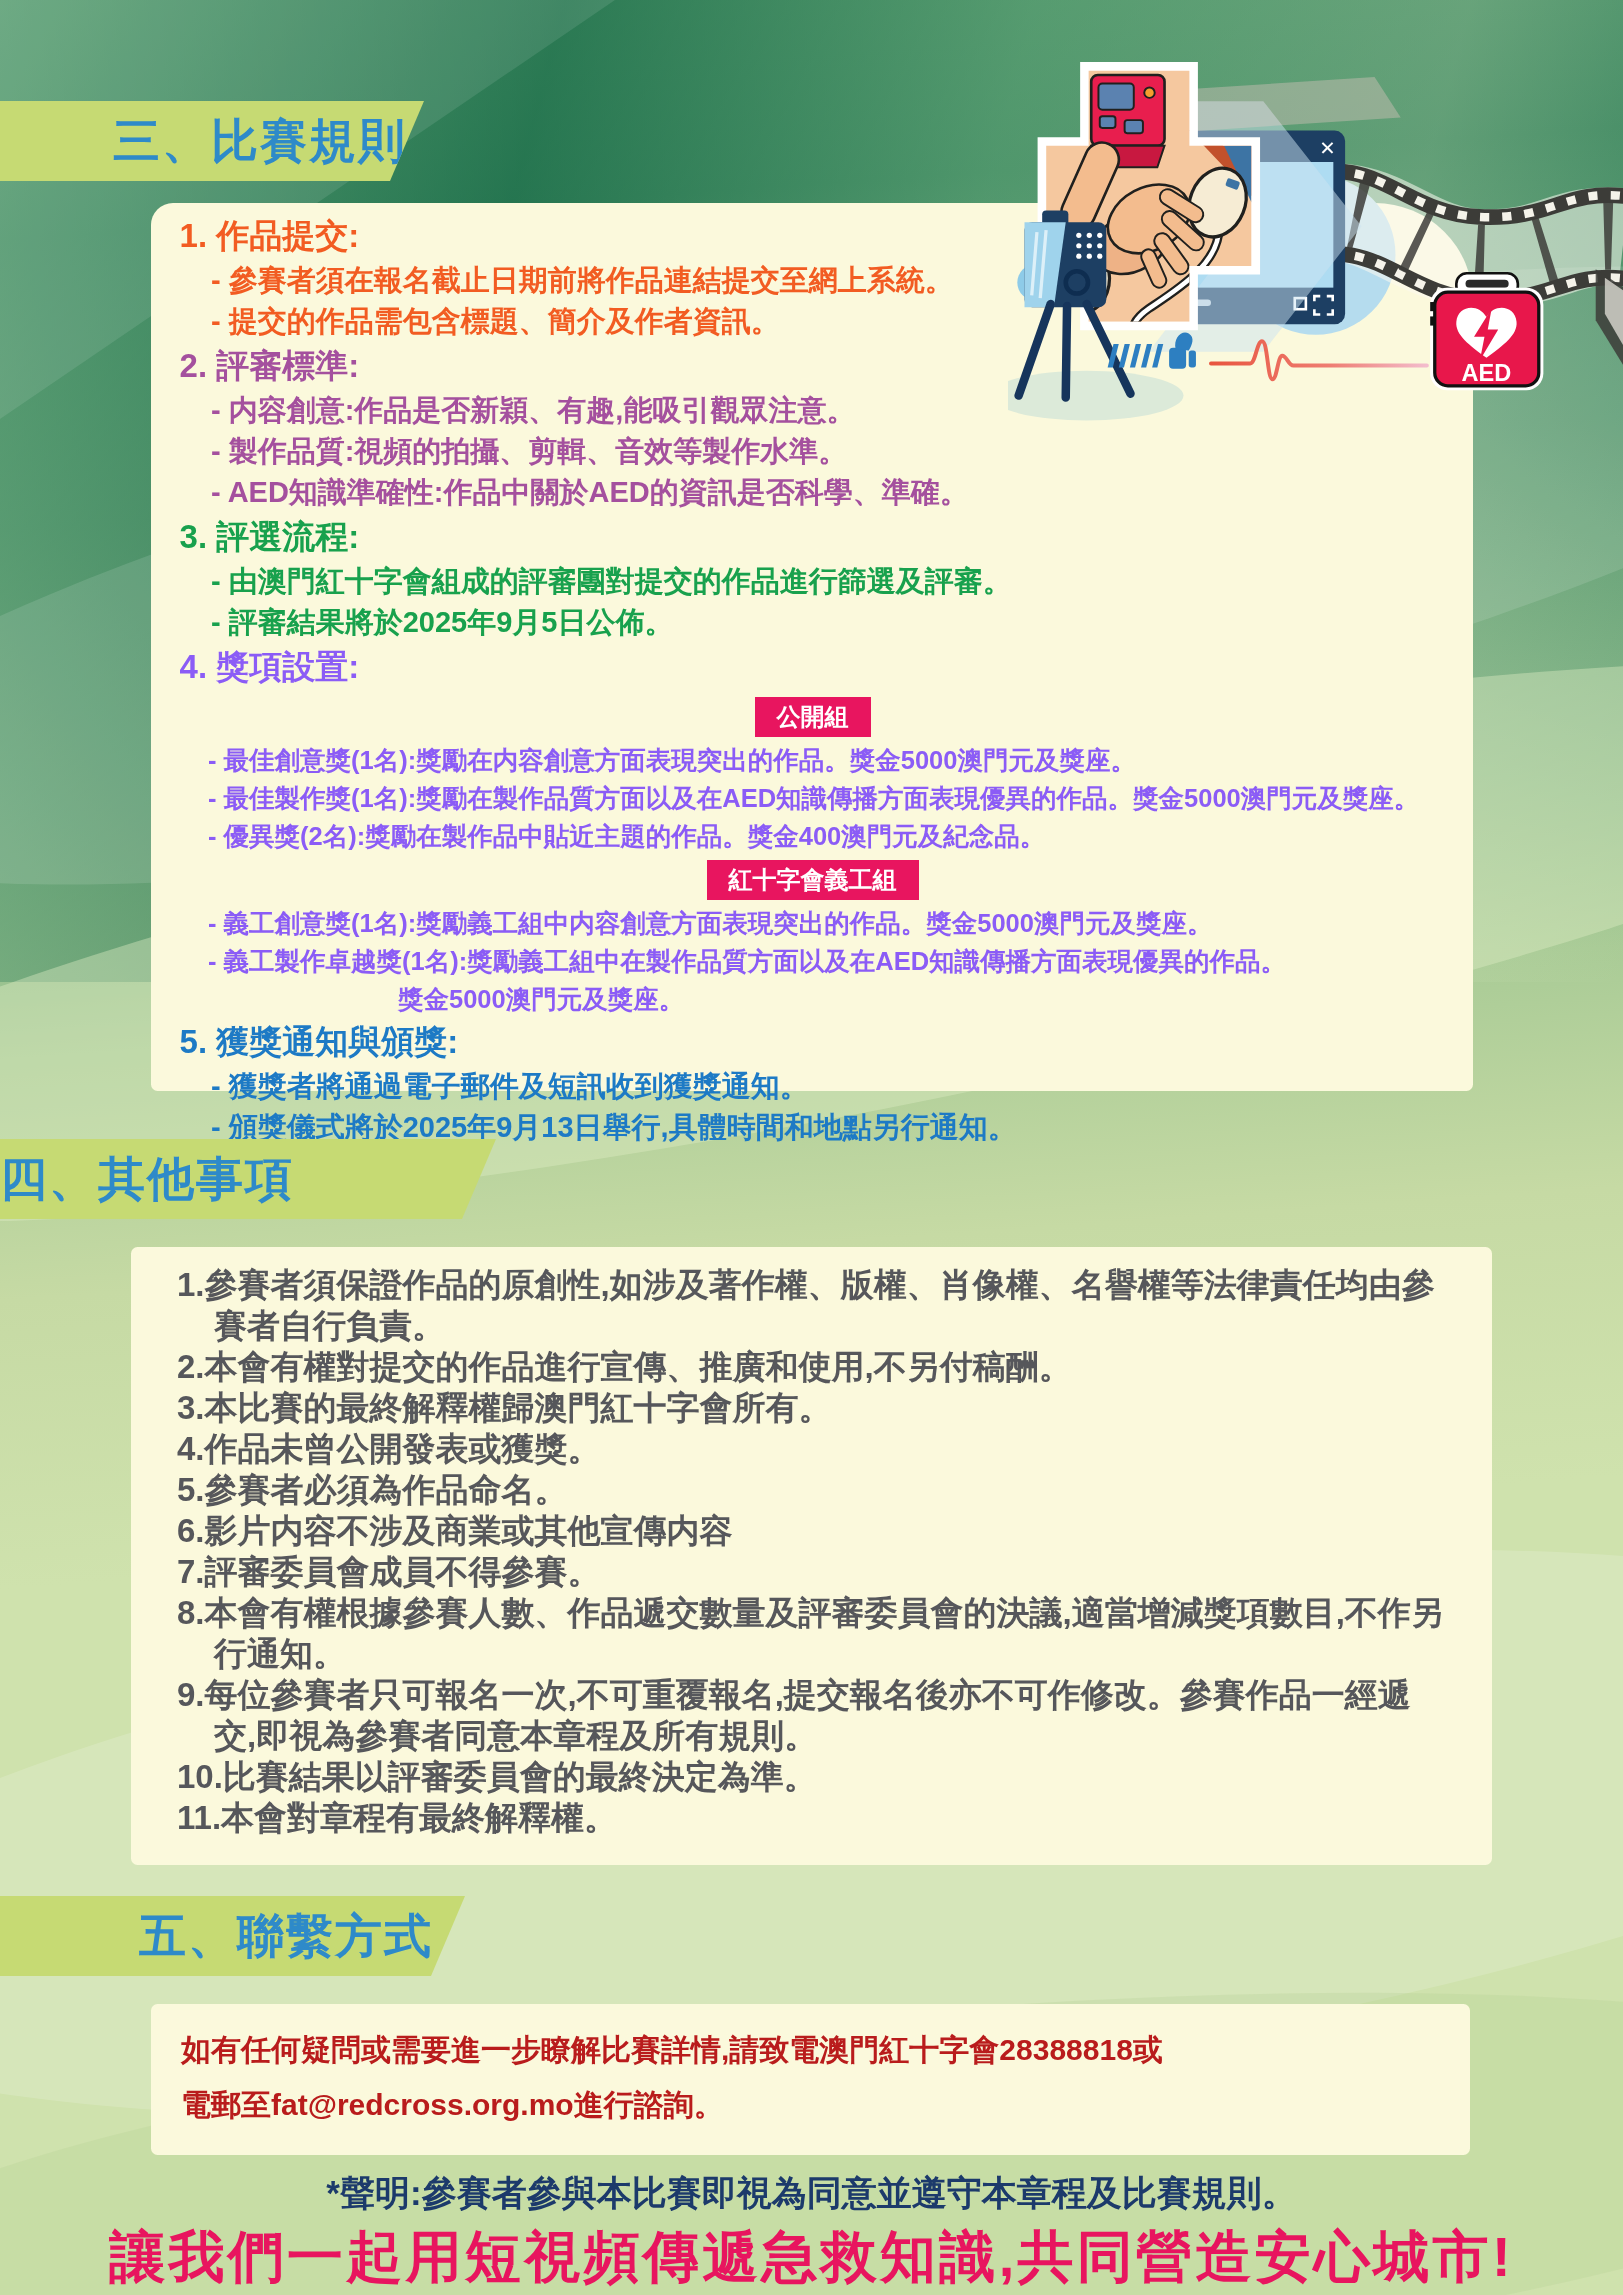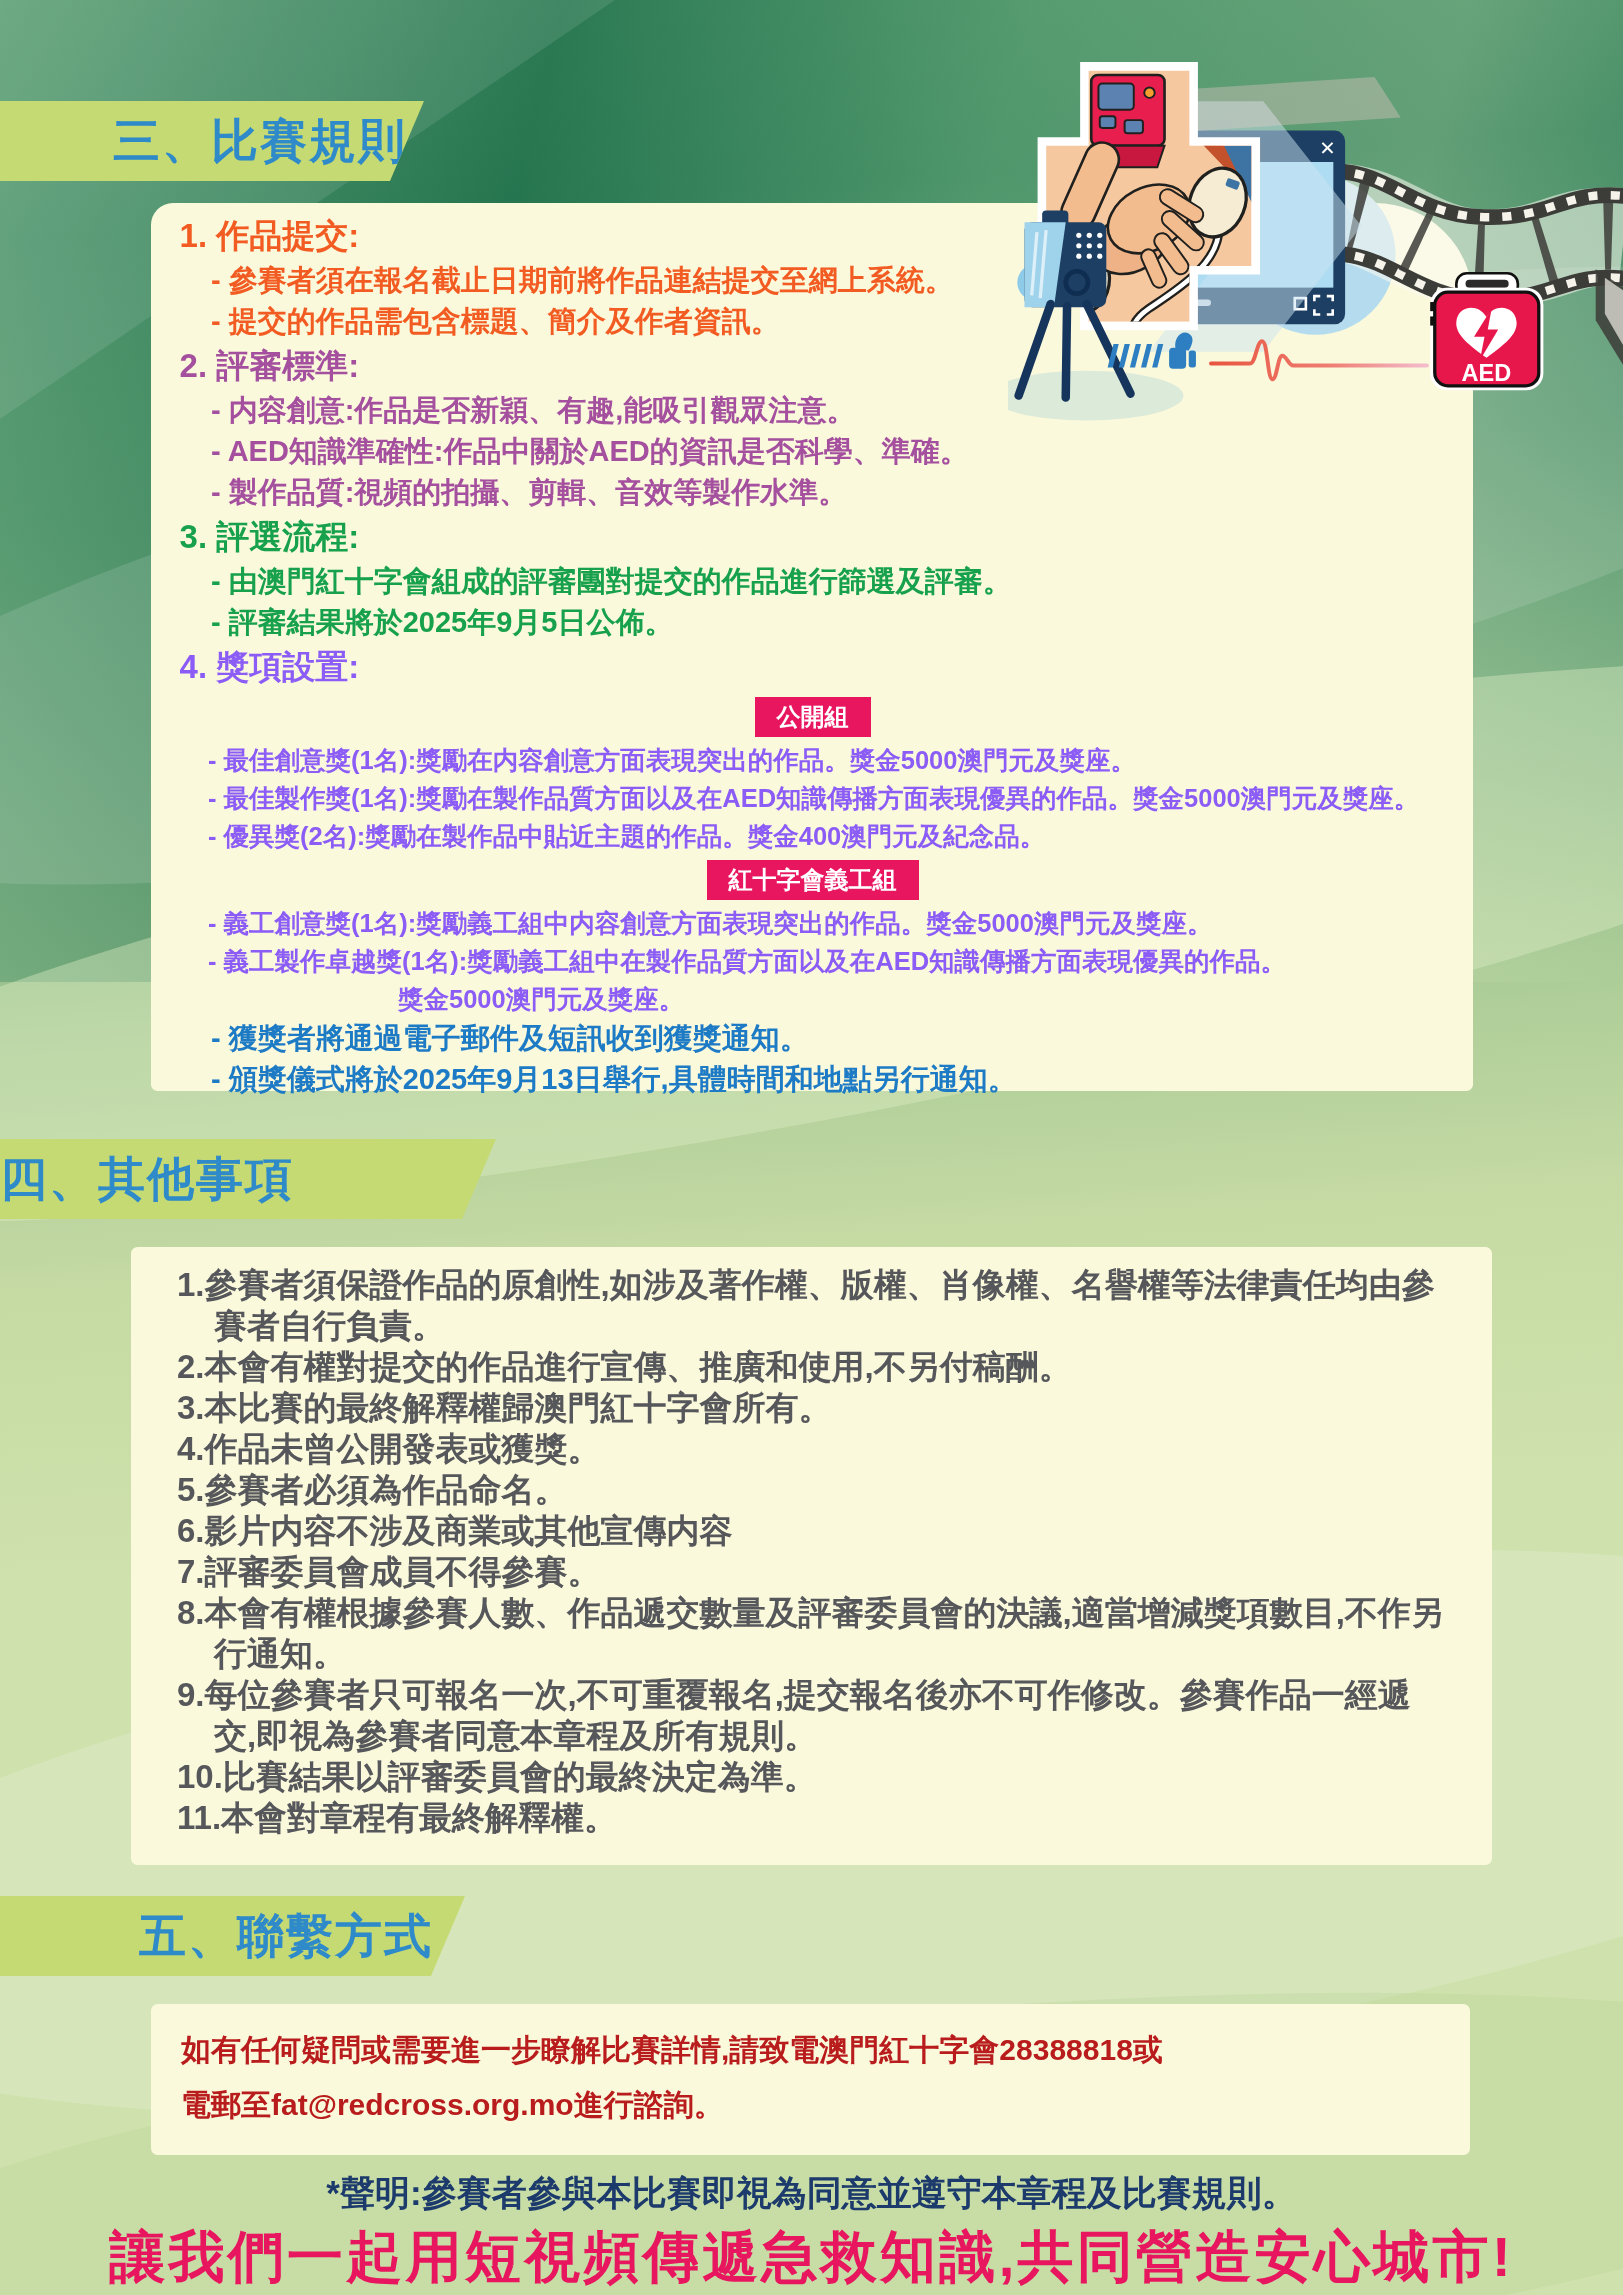--- a/index.html
+++ b/index.html
@@ -75,22 +75,22 @@
   <span class="t">三、比賽規則</span>
 </div>
 
 <div class="box" id="box1">
   <div class="rule-title c-orange">1. 作品提交:</div>
   <div class="rule-sub c-orange">- 參賽者須在報名截止日期前將作品連結提交至網上系統。</div>
   <div class="rule-sub c-orange">- 提交的作品需包含標題、簡介及作者資訊。</div>
 
   <div class="rule-title c-purple">2. 評審標準:</div>
   <div class="rule-sub c-purple">- 内容創意:作品是否新穎、有趣,能吸引觀眾注意。</div>
+  <div class="rule-sub c-purple">- 製作品質:視頻的拍攝、剪輯、音效等製作水準。</div>
   <div class="rule-sub c-purple">- AED知識準確性:作品中關於AED的資訊是否科學、準確。</div>
-  <div class="rule-sub c-purple">- 製作品質:視頻的拍攝、剪輯、音效等製作水準。</div>
 
   <div class="rule-title c-green">3. 評選流程:</div>
   <div class="rule-sub c-green">- 由澳門紅十字會組成的評審團對提交的作品進行篩選及評審。</div>
   <div class="rule-sub c-green">- 評審結果將於2025年9月5日公佈。</div>
 
   <div class="rule-title c-pink">4. 獎項設置:</div>
 
   <div class="badge-row">
     <span class="badge">公開組</span>
   </div>
@@ -98,20 +98,21 @@
   <div class="award c-pink">- 最佳製作獎(1名):獎勵在製作品質方面以及在AED知識傳播方面表現優異的作品。獎金5000澳門元及獎座。</div>
   <div class="award c-pink">- 優異獎(2名):獎勵在製作品中貼近主題的作品。獎金400澳門元及紀念品。</div>
 
   <div class="badge-row">
     <span class="badge">紅十字會義工組</span>
   </div>
   <div class="award c-pink">- 義工創意獎(1名):獎勵義工組中内容創意方面表現突出的作品。獎金5000澳門元及獎座。</div>
   <div class="award c-pink">- 義工製作卓越獎(1名):獎勵義工組中在製作品質方面以及在AED知識傳播方面表現優異的作品。</div>
   <div class="award c-pink cont">獎金5000澳門元及獎座。</div>
 
+  <div class="rule-title c-blue">5. 獲獎通知與頒獎:</div>
   <div class="rule-sub c-blue">- 獲獎者將通過電子郵件及短訊收到獲獎通知。</div>
   <div class="rule-sub c-blue">- 頒獎儀式將於2025年9月13日舉行,具體時間和地點另行通知。</div>
 </div>
 
 <div class="banner" id="banner2">
   <span class="t">四、其他事項</span>
 </div>
 <div class="box" id="box2">
   <div class="o-item">1.參賽者須保證作品的原創性,如涉及著作權、版權、肖像權、名譽權等法律責任均由參賽者自行負責。</div>
   <div class="o-item">2.本會有權對提交的作品進行宣傳、推廣和使用,不另付稿酬。</div>

